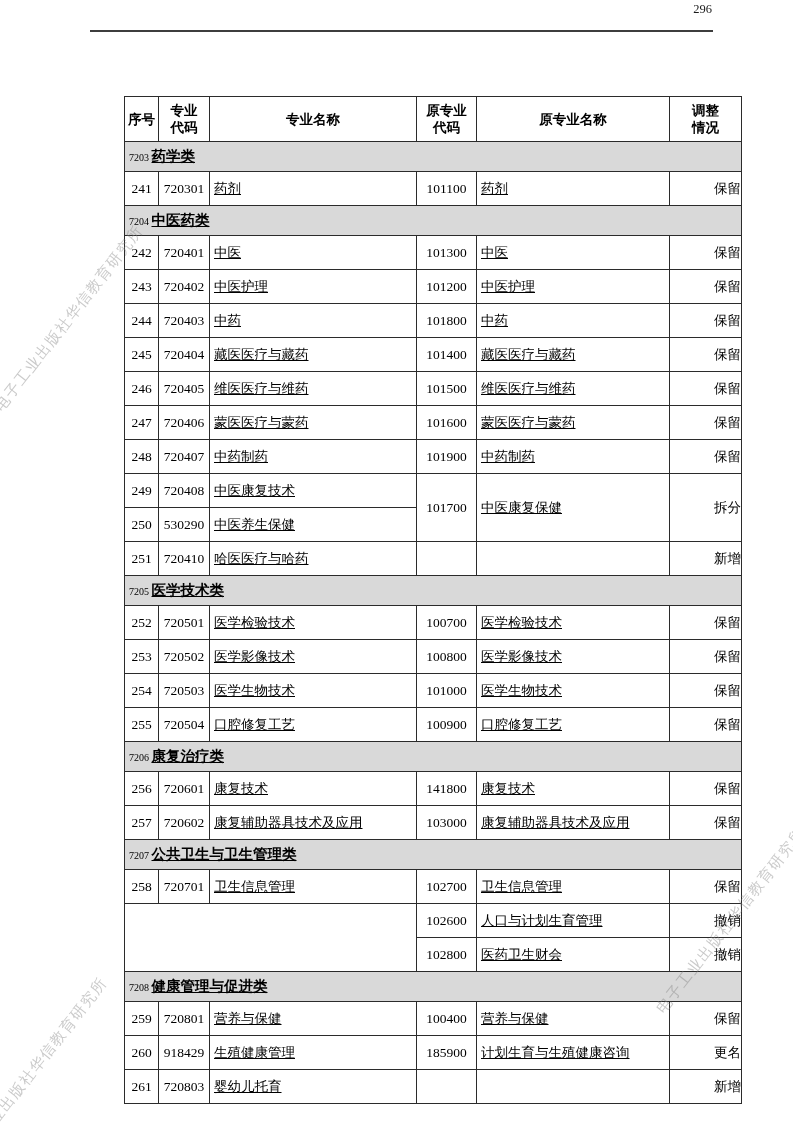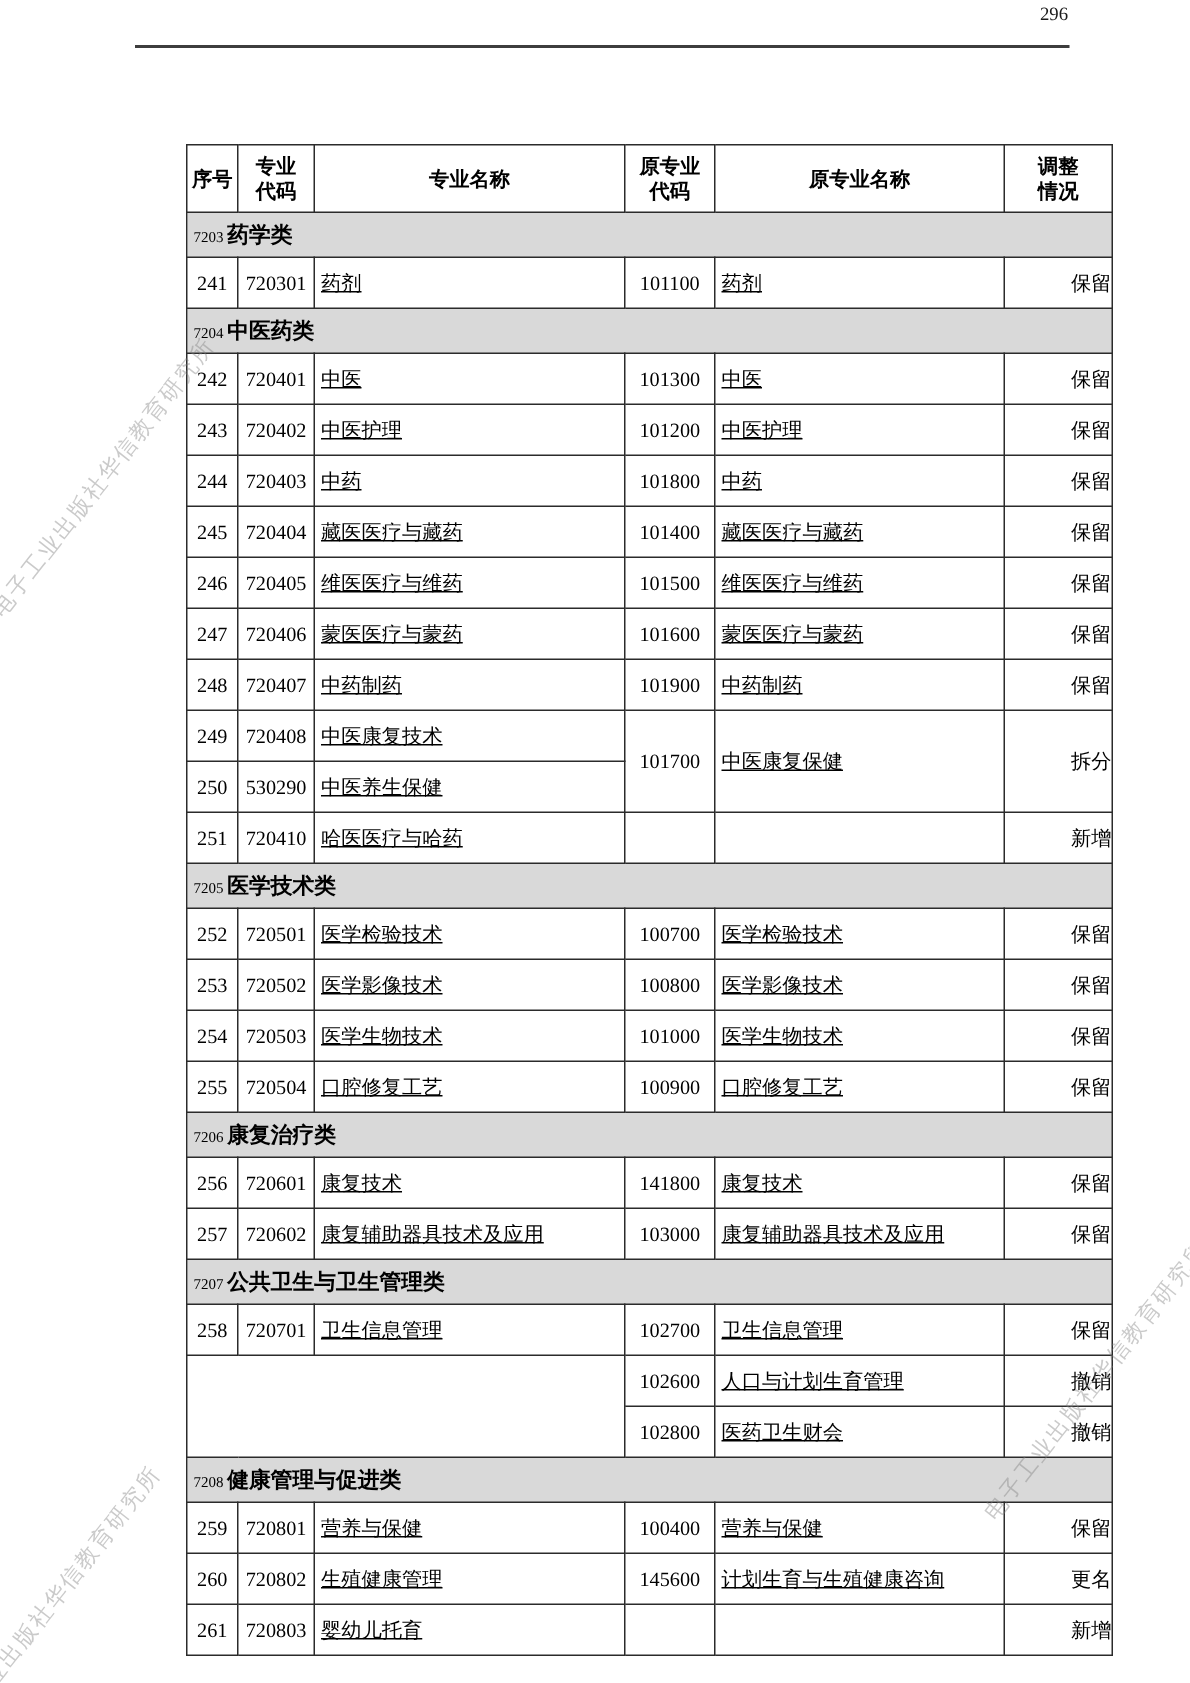--- a/index.html
+++ b/index.html
@@ -67,20 +67,21 @@
     padding-left:4px;
   }
   .sec-num{
     font-family:"Liberation Serif", serif;
     font-size:10px;
   }
   .sec-name{
     font-family:"Liberation Sans", sans-serif;
     font-weight:bold;
     font-size:14.5px;
+    text-decoration:underline;
   }
   tr.data-row td{height:33px;font-size:13.5px;}
   td.c-num,td.c-code{
     text-align:center;
     font-family:"Liberation Serif", serif;
     font-size:13px;
   }
   td.c-name{
     text-align:left;
     padding-left:4px;
@@ -292,23 +293,23 @@
       <tr class="data-row">
         <td class="c-num">259</td>
         <td class="c-code">720801</td>
         <td class="c-name">营养与保健</td>
         <td class="c-code">100400</td>
         <td class="c-name">营养与保健</td>
         <td class="c-status">保留</td>
       </tr>
       <tr class="data-row">
         <td class="c-num">260</td>
-        <td class="c-code">720802</td>
+        <td class="c-code">918429</td>
         <td class="c-name">生殖健康管理</td>
-        <td class="c-code">145600</td>
+        <td class="c-code">185900</td>
         <td class="c-name">计划生育与生殖健康咨询</td>
         <td class="c-status">更名</td>
       </tr>
       <tr class="data-row">
         <td class="c-num">261</td>
         <td class="c-code">720803</td>
         <td class="c-name">婴幼儿托育</td>
         <td class="c-code"></td>
         <td class="c-name"></td>
         <td class="c-status">新增</td>

